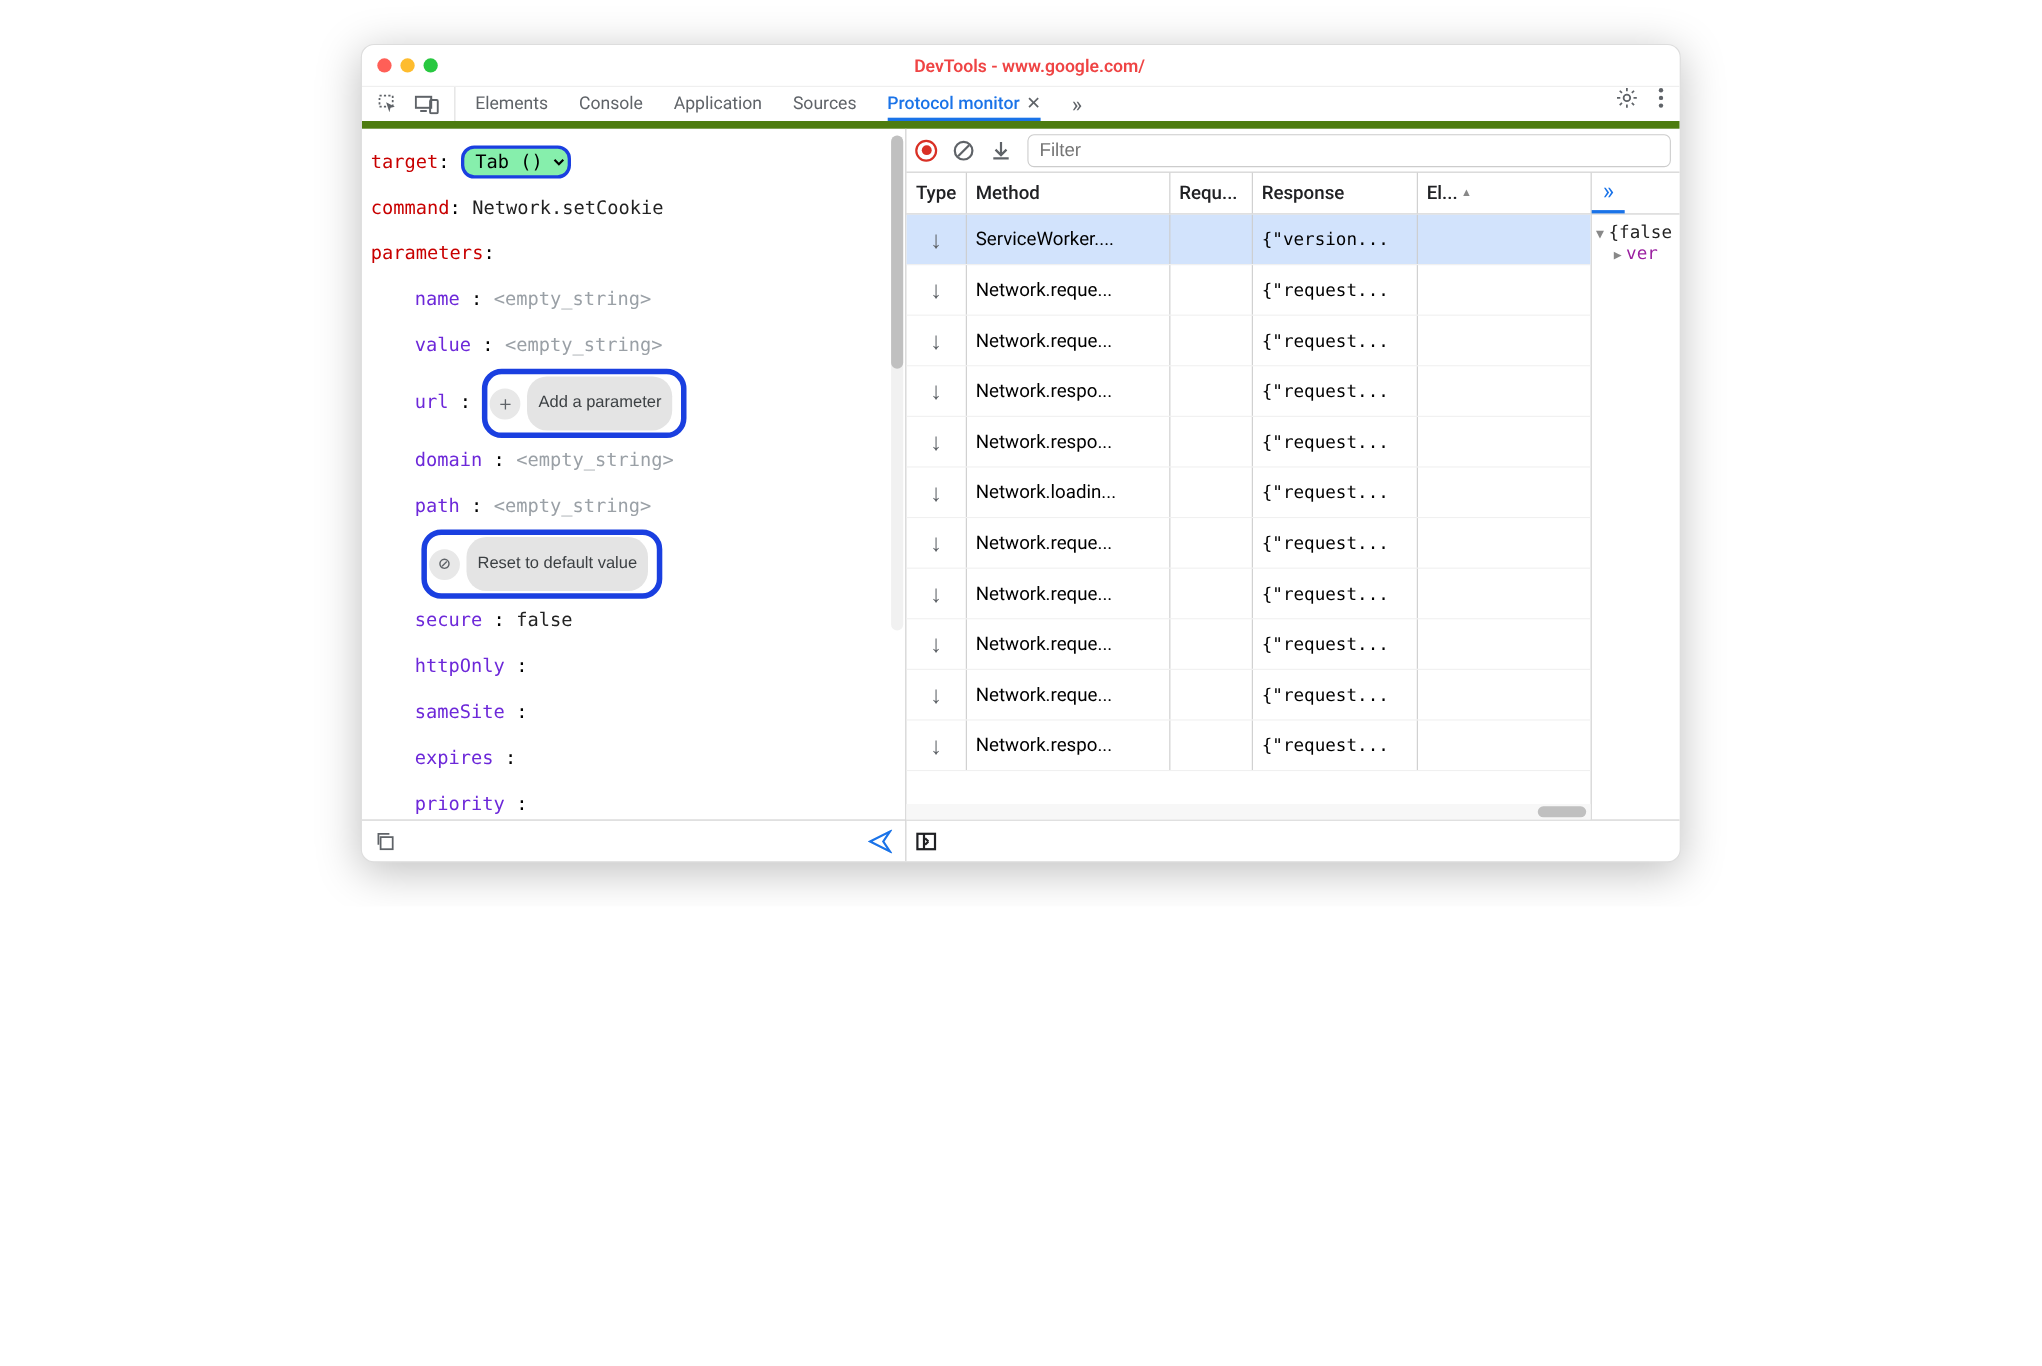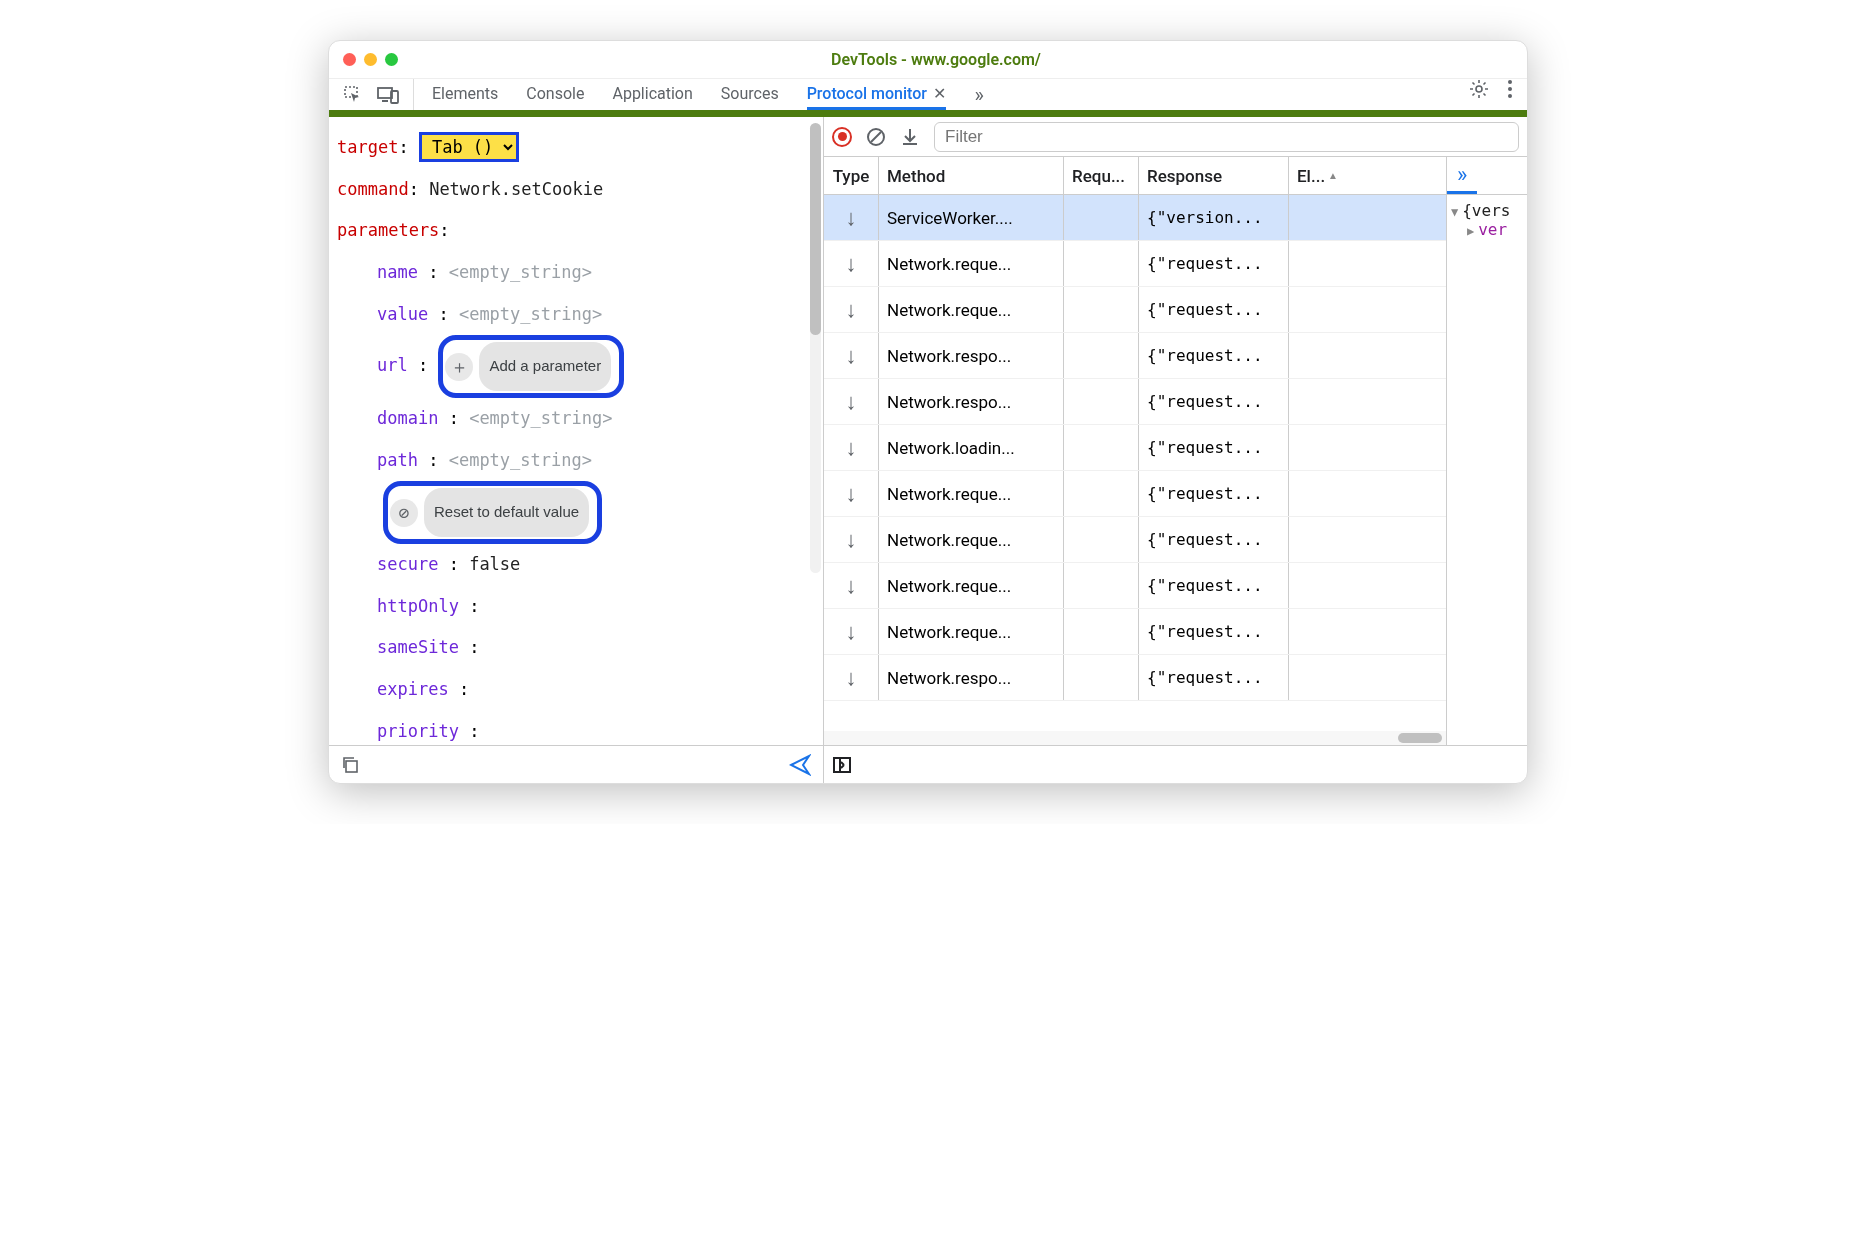--- a/index.html
+++ b/index.html
@@ -6,21 +6,21 @@
   body { font-family: -apple-system, BlinkMacSystemFont, "Segoe UI", Roboto, sans-serif; background: #fff; display:flex; align-items:flex-start; justify-content:center; }
   .window { width: 1200px; height: 744px; background: #fff; border-radius: 12px; box-shadow: 0 8px 40px rgba(0,0,0,0.25); overflow: hidden; display: flex; flex-direction: column; margin: 40px; border:1px solid #ddd; }
 
   
   .titlebar { height: 38px; display: flex; align-items: center; position: relative; border-bottom: 1px solid #eee; }
   .traffic { display: flex; gap: 8px; margin-left: 14px; }
   .tl { width: 13px; height: 13px; border-radius: 50%; }
   .tl.red { background: #ff5f57; }
   .tl.yellow { background: #febc2e; }
   .tl.green { background: #28c840; }
-  .titletext { position:absolute; left:16px; right:0; text-align:center; font-weight:600; font-size:16px; color:#4d7c0f; }
+  .titletext { position:absolute; left:16px; right:0; text-align:center; font-weight:600; font-size:16px; color:#ef4444; }
 
   
   .tabsrow { height: 38px; display:flex; align-items:flex-start; border-bottom:7px solid #4d7c0f; font-size:16px; color:#5f6368; }
   .tabsrow .left-icons { display:flex; align-items:center; gap:14px; padding:0 14px; border-right:1px solid #ddd; height:100%; }
   .tabsrow .tabs { display:flex; align-items:center; height:100%; padding-left:18px; gap:28px; flex:1;}
   .tab { height:100%; display:flex; align-items:center; gap:6px; cursor:pointer; border-bottom:3px solid transparent; }
   .tab.active { color:#1a73e8; border-bottom-color:#1a73e8; font-weight:500;}
   .tab .x { color:#5f6368; font-size:16px; }
   .chevrons { font-size:20px; } 
   .right-icons { margin-left:auto; display:flex; align-items:center; gap:18px; padding:0 14px; }
@@ -32,21 +32,21 @@
   .main { flex:1; display:flex; min-height:0; }
   .left { width: 495px; display:flex; flex-direction:column; border-right:1px solid #ccc; }
   .right { flex:1; display:flex; flex-direction:column; min-width:0; }
 
   
   .editor { flex:1; overflow:auto; padding:10px 8px; font-family: Menlo, Consolas, monospace; font-size:17px; line-height:2.45; position:relative;}
   .kred { color:#c80000; }
   .kblue { color:#6d28d9; }
   .gray { color:#9aa0a6; }
   .monoval { color:#222; }
-  select.target-sel { font-family: Menlo, monospace; font-size:17px; padding:1px 6px; border:3px solid #1a3fe0; border-radius:0; background:#fde047; }
+  select.target-sel { font-family: Menlo, monospace; font-size:17px; padding:1px 6px; border:3px solid #1a3fe0; border-radius:12px; background:#86efac; }
   .paramline { padding-left: 40px; }
 
   .callout { display:inline-flex; align-items:center; gap:6px; border:5px solid #1a3fe0; border-radius:18px; padding:2px 8px 2px 2px; background:transparent; vertical-align:middle;}
   .roundbtn { width:28px; height:28px; border-radius:50%; background:#e8e8e8; display:inline-flex; align-items:center; justify-content:center; color:#5f6368; font-size:18px;}
   .pill { background:#e4e4e4; border-radius:18px; padding:6px 10px; color:#3c4043; font-size:15px; font-family:-apple-system, sans-serif; }
 
   .vscroll-track { position:absolute; right:2px; top:6px; width:11px; height:450px; background:#f1f1f1; border-radius:6px; }
   .vscroll-thumb { width:100%; height:212px; background:#c0c0c0; border-radius:6px; }
 
   
@@ -341,21 +341,21 @@
           <div class="hscroll">
               <div class="hthumb"></div>
             </div>
         </div>
 
         <div class="detail">
           <div class="dhead">
               <span class="dchev">»</span>
             </div>
           <div class="dbody">
-            <div><span class="tri">▼</span><span>{vers</span></div>
+            <div><span class="tri">▼</span><span>{false</span></div>
             <div style="padding-left:16px"><span class="tri">▶</span><span class="k">ver</span></div>
           </div>
         </div>
       </div>
 
       <div class="rfoot">
         <span class="ic">
           <svg width="20" height="20" viewBox="0 0 20 20" fill="none" stroke="#202124" stroke-width="2">
               <rect x="2" y="3" width="16" height="14"></rect>
               <path d="M8 3v14M12 10l-3-3M12 10l-3 3"></path>

